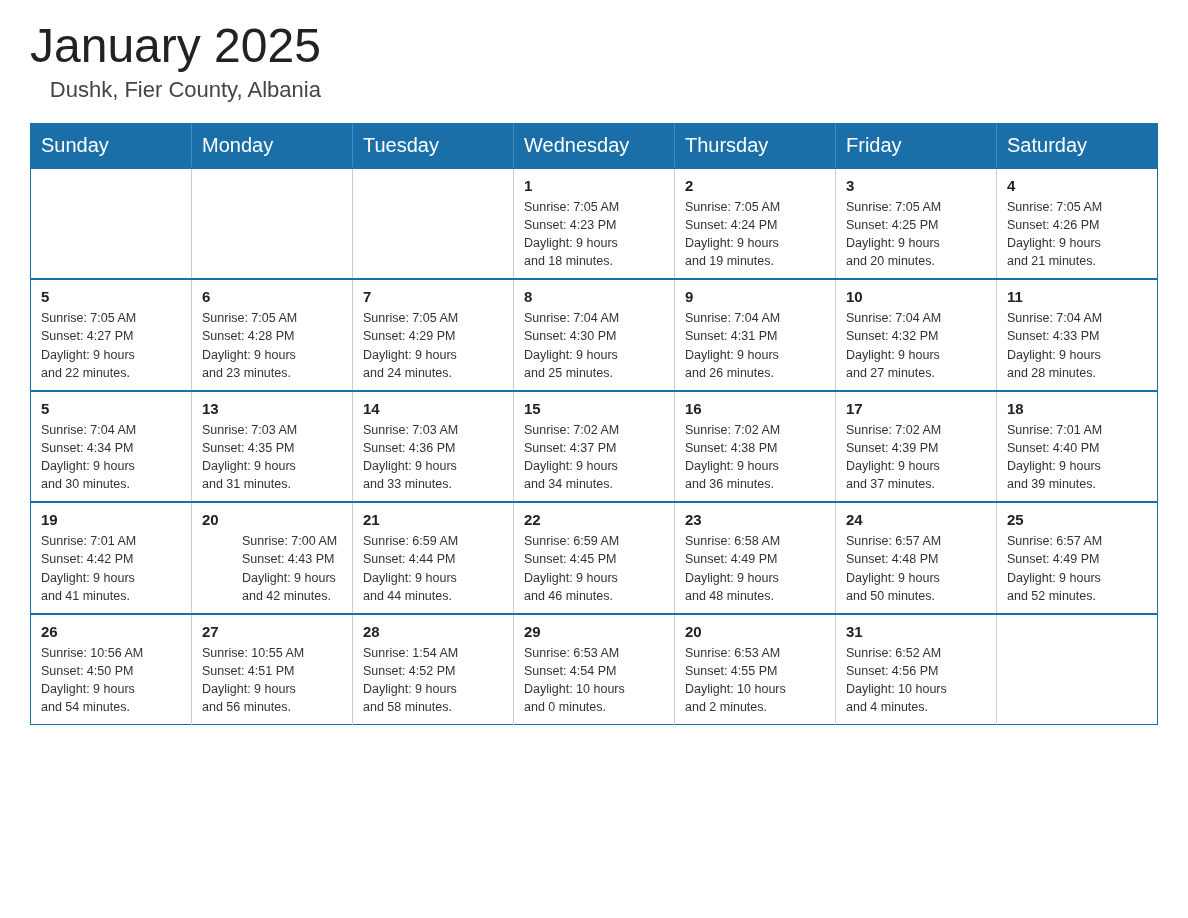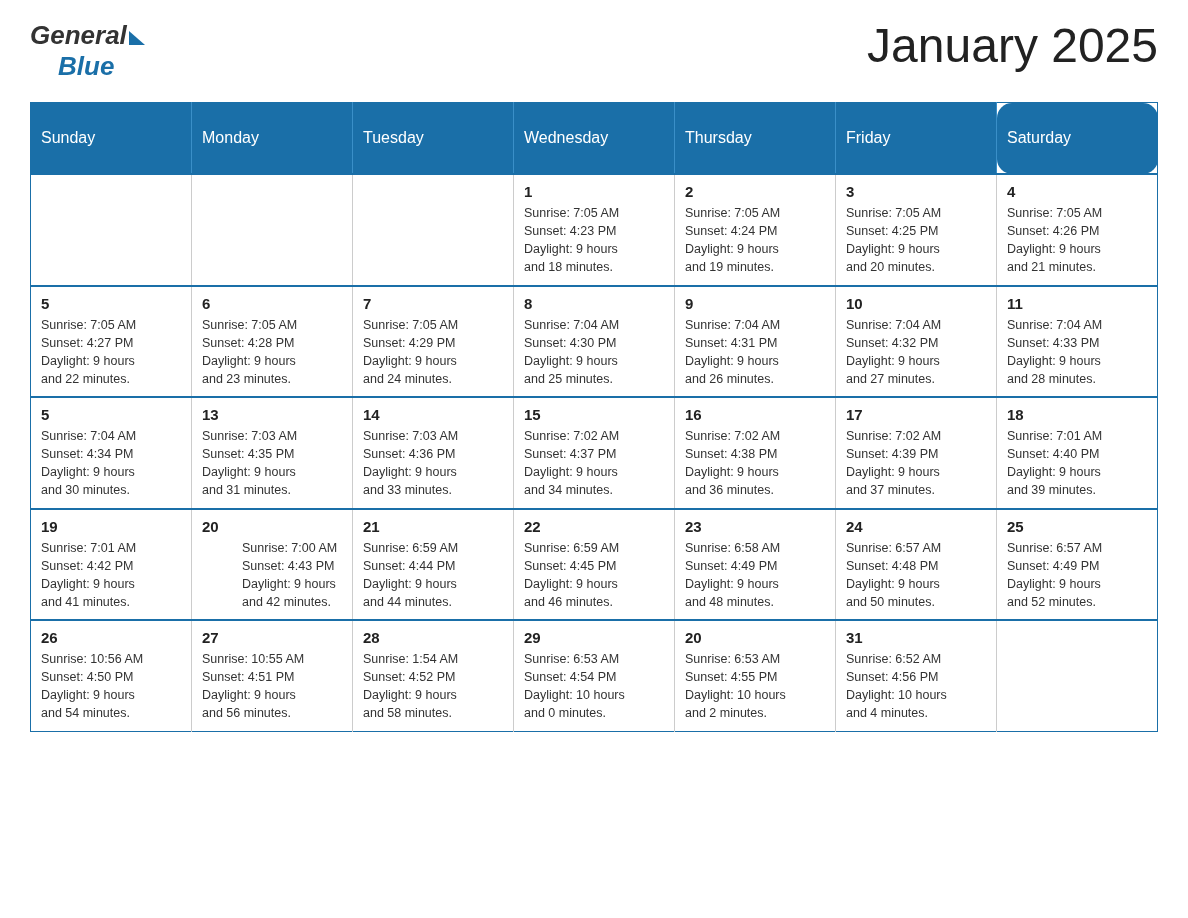--- a/index.html
+++ b/index.html
@@ -31,30 +31,29 @@
       margin-top: 4px;
     }
     .calendar {
       width: 100%;
       border-collapse: collapse;
       border: 1px solid #1a6fa8;
     }
     .calendar thead tr th {
       background-color: #1a6fa8;
       color: #fff;
-      padding: 26px 10px;
-      font-size: 16px;
+      padding: 10px 10px;
+      font-size: 20px;
       font-weight: normal;
       text-align: left;
       border-right: 1px solid #3a8fc8;
       width: calc(100% / 7);
     }
     .calendar thead tr th:last-child {
       border-right: none;
-      border-radius: 15px;
     }
     .calendar tbody tr td {
       vertical-align: top;
       padding: 8px 10px;
       border-top: 2px solid #1a6fa8;
       border-right: 1px solid #ccc;
       font-size: 13px;
       color: #333;
       width: calc(100% / 7);
       min-height: 90px;
@@ -102,31 +101,23 @@
       font-weight: bold;
       color: #1a6fa8;
       font-style: italic;
       margin-left: 28px;
     }
   </style>
 </head>
 <body>
 
 <div class="header">
-  <div class="logo-container">
-    <div class="logo-row">
-      <span style="font-size:26px;font-weight:bold;color:#333;font-style:italic;">General</span>
-      <span class="logo-triangle"></span>
-    </div>
-    <div>
-      <span class="logo-blue-text">Blue</span>
-    </div>
-  </div>
   <div class="title-section">
     <div class="month-title">January 2025</div>
+    <div class="location-title">Dushk, Fier County, Albania</div>
   </div>
 </div>
 
 <table class="calendar">
   <thead>
     <tr>
     <th>Sunday</th>
         <th>Monday</th>
         <th>Tuesday</th>
         <th>Wednesday</th>

